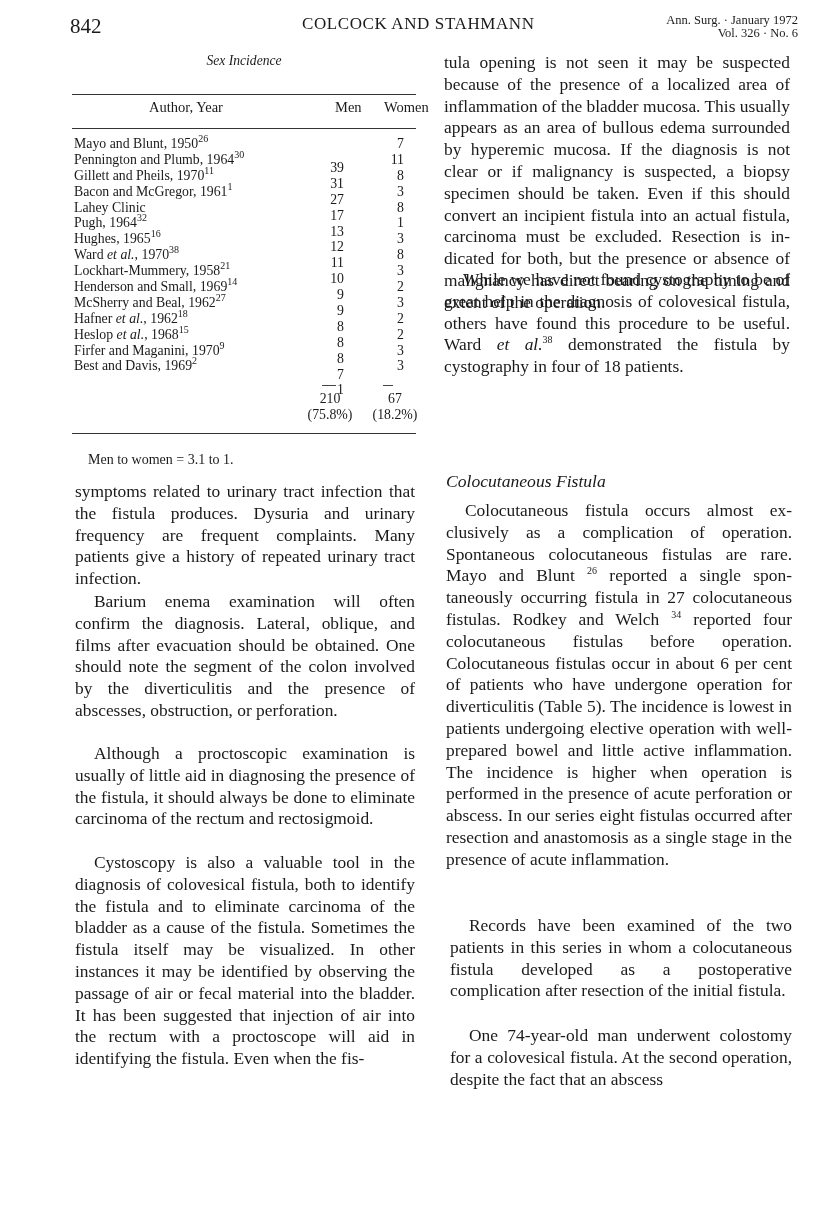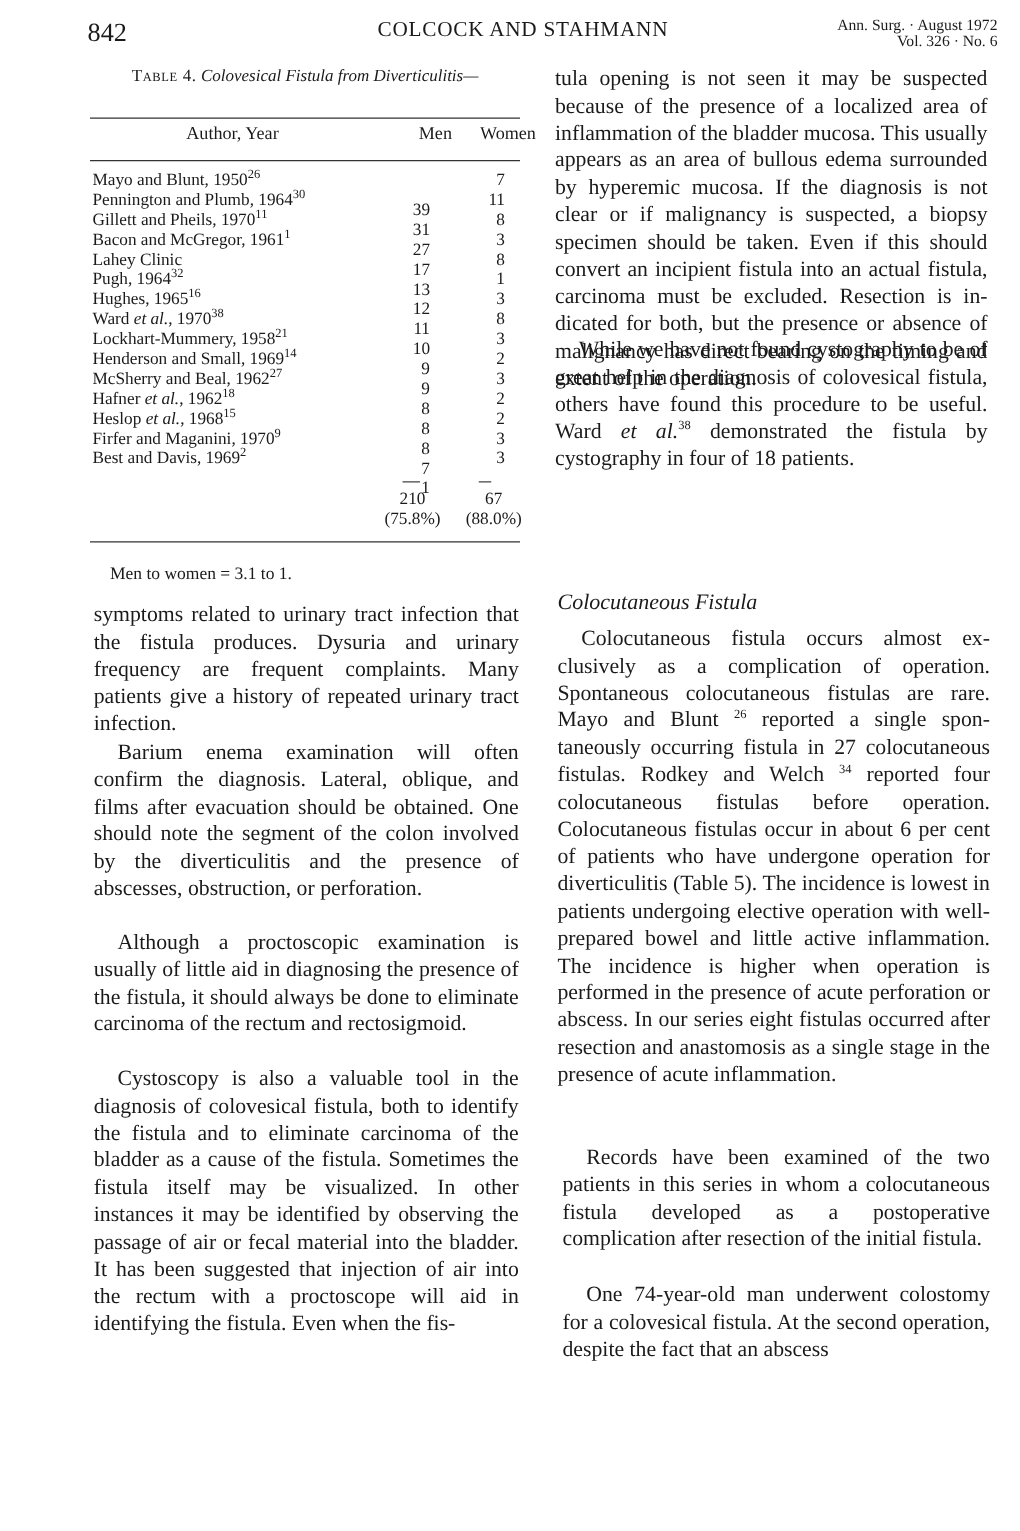--- a/index.html
+++ b/index.html
@@ -50,26 +50,26 @@
     .section-head {
       position: absolute; left: 446px; top: 471px; font-size: 17.6px; font-style: italic;
     }
   </style>
 </head>
 <body>
 
 <div class="page-num serif">842</div>
 <div class="running-title serif">COLCOCK AND STAHMANN</div>
 <div class="journal serif">
-  <div>Ann. Surg. · August 1972</div>
+  <div>Ann. Surg. · January 1972</div>
   <div>Vol. 326 · No. 6</div>
 </div>
 
 <div class="table-caption serif">
-  <div><span class="sc">Table 4.</span> <i>Colovesical Fistula from Diverticulitis—</i></div>
+  <div><i>Sex Incidence</i></div>
 </div>
 <div class="rule" style="top:94px"></div>
 <div class="thead serif">
   <span style="left:56px">Author, Year</span>
   <span style="left:242px">Men</span>
   <span style="left:291px">Women</span>
 </div>
 <div class="rule" style="top:128px"></div>
 
 <div class="tbody serif" id="tbody">
@@ -151,21 +151,21 @@
   </div>
 
 <div class="dash" style="left:322px; top:385px; width:14px;"></div>
 <div class="dash" style="left:383px; top:385px; width:10px;"></div>
 <div class="totals serif" style="left:290px; top:391px; width:80px;">
   <div>210</div>
   <div>(75.8%)</div>
 </div>
 <div class="totals serif" style="left:355px; top:391px; width:80px;">
   <div>67</div>
-  <div>(88.0%)</div>
+  <div>(18.2%)</div>
 </div>
 <div class="rule" style="top:433px"></div>
 <div class="table-note serif">Men to women = 3.1 to 1.</div>
 
 <div class="para serif" style="left:75px; top:481px; width:340px;">symptoms related to urinary tract infection that the fistula produces. Dysuria and uri­nary frequency are frequent complaints. Many patients give a history of repeated urinary tract infection.</div>
 <div class="para indent serif" style="left:75px; top:591px; width:340px;">Barium enema examination will often confirm the diagnosis. Lateral, oblique, and films after evacuation should be obtained. One should note the segment of the colon involved by the diverticulitis and the pres­ence of abscesses, obstruction, or perfora­tion.</div>
 <div class="para indent serif" style="left:75px; top:743px; width:340px;">Although a proctoscopic examination is usually of little aid in diagnosing the pres­ence of the fistula, it should always be done to eliminate carcinoma of the rectum and rectosigmoid.</div>
 <div class="para indent serif" style="left:75px; top:852px; width:340px;">Cystoscopy is also a valuable tool in the diagnosis of colovesical fistula, both to identify the fistula and to eliminate car­cinoma of the bladder as a cause of the fistula. Sometimes the fistula itself may be visualized. In other instances it may be identified by observing the passage of air or fecal material into the bladder. It has been suggested that injection of air into the rectum with a proctoscope will aid in identifying the fistula. Even when the fis-</div>
 
 <div class="para serif" style="left:444px; top:52px; width:346px;">tula opening is not seen it may be suspected because of the presence of a localized area of inflammation of the bladder mucosa. This usually appears as an area of bullous edema surrounded by hyperemic mucosa. If the diagnosis is not clear or if malignancy is suspected, a biopsy specimen should be taken. Even if this should convert an in­cipient fistula into an actual fistula, car­cinoma must be excluded. Resection is in­dicated for both, but the presence or ab­sence of malignancy has direct bearing on the timing and extent of the operation.</div>

